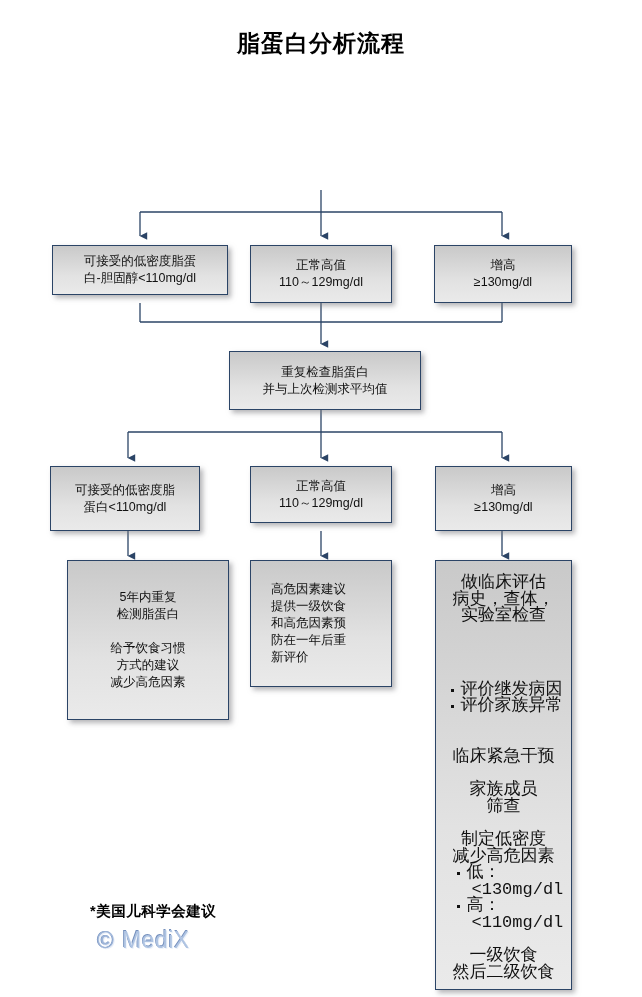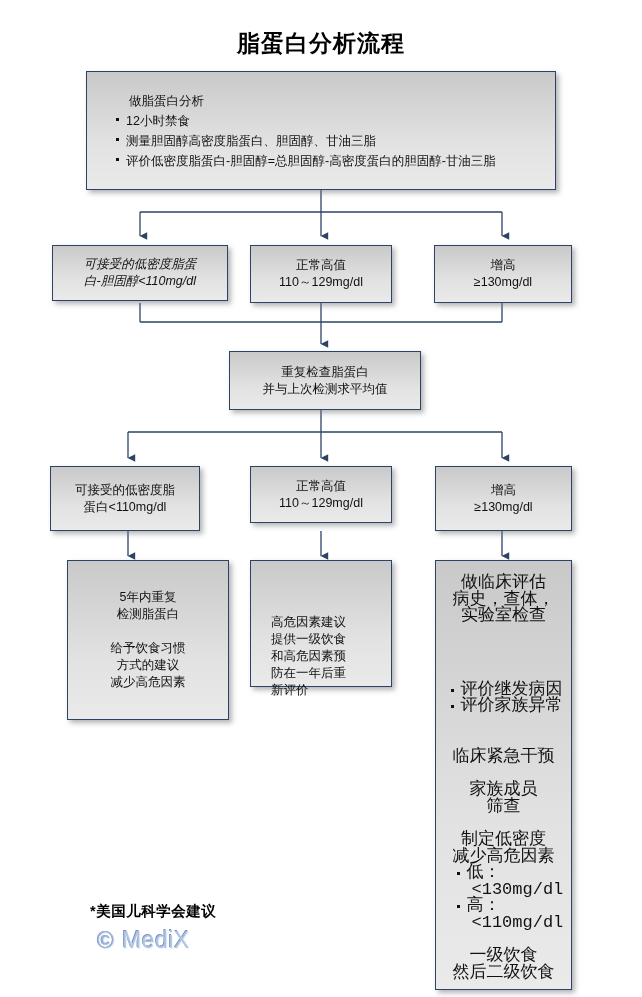--- a/index.html
+++ b/index.html
@@ -148,30 +148,22 @@
       <path d="M128,432 L128,458" marker-end="url(#arw)"></path>
       <path d="M321,432 L321,458" marker-end="url(#arw)"></path>
       <path d="M502,432 L502,458" marker-end="url(#arw)"></path>
 
       <path d="M128,531 L128,556" marker-end="url(#arw)"></path>
       <path d="M321,531 L321,556" marker-end="url(#arw)"></path>
       <path d="M502,531 L502,556" marker-end="url(#arw)"></path>
     </g>
   </svg>
 
-  <div class="box" id="box-intro" style="left:86px; top:71px; width:470px; height:119px;">
-    <div class="box-inner">
-      <span class="ln-head">做脂蛋白分析</span>
-      <span class="bullet">12小时禁食</span>
-      <span class="bullet">测量胆固醇高密度脂蛋白、胆固醇、甘油三脂</span>
-      <span class="bullet">评价低密度脂蛋白-胆固醇=总胆固醇-高密度蛋白的胆固醇-甘油三脂</span>
-    </div>
-  </div>
-
-  <div class="box" style="left:52px; top:245px; width:176px; height:56px;font-style:italic;">
+
+  <div class="box" style="left:52px; top:245px; width:176px; height:50px;">
     <div class="box-inner">
       <span class="ln">可接受的低密度脂蛋</span>
       <span class="ln">白-胆固醇&lt;110mg/dl</span>
     </div>
   </div>
 
   <div class="box" style="left:250px; top:245px; width:142px; height:58px;">
     <div class="box-inner">
       <span class="ln">正常高值</span>
       <span class="ln">110～129mg/dl</span>
@@ -218,21 +210,21 @@
       <span class="ln">5年内重复</span>
       <span class="ln">检测脂蛋白</span>
       <span class="ln gap"></span>
       <span class="ln">给予饮食习惯</span>
       <span class="ln">方式的建议</span>
       <span class="ln">减少高危因素</span>
     </div>
   </div>
 
   <div class="box" style="left:250px; top:560px; width:142px; height:127px;">
-    <div class="box-inner leftalign" style="padding-left:20px;margin-top:33px;">
+    <div class="box-inner leftalign" style="padding-left:20px;">
       <span class="ln">高危因素建议</span>
       <span class="ln">提供一级饮食</span>
       <span class="ln">和高危因素预</span>
       <span class="ln">防在一年后重</span>
       <span class="ln">新评价</span>
     </div>
   </div>
 
   <div class="box" id="box-clinical" style="left:435px; top:560px; width:137px; height:430px;">
     <div class="box-inner">

